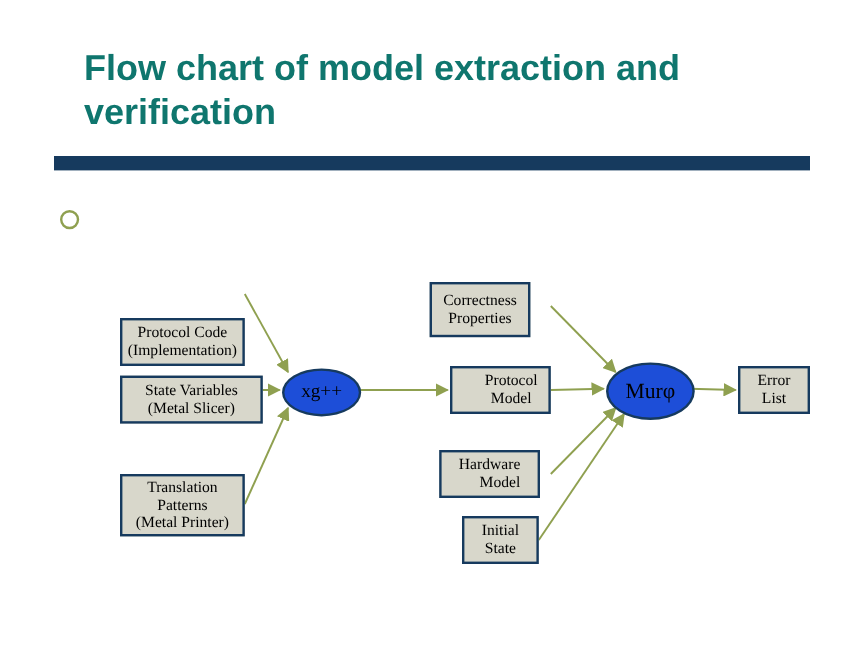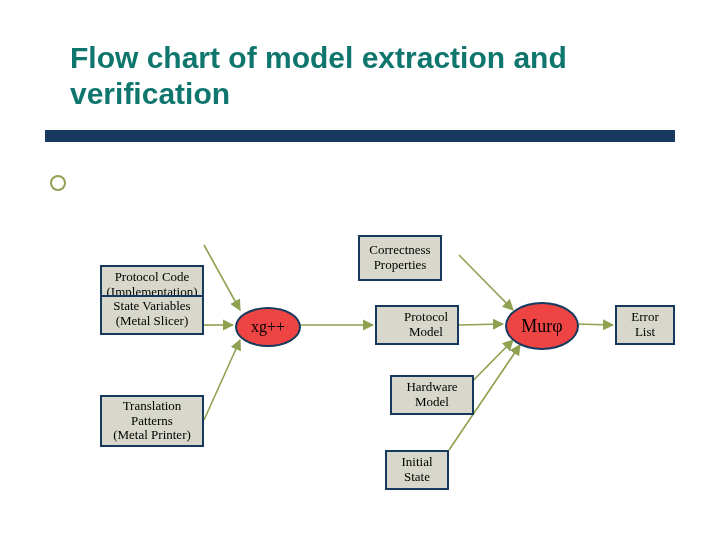--- a/index.html
+++ b/index.html
@@ -52,21 +52,21 @@
     box-sizing: border-box;
     line-height: 1.15;
     display: flex;
     align-items: center;
     justify-content: center;
     flex-direction: column;
   }
   .oval {
     position: absolute;
     border: 2px solid #163a5e;
-    background: #ef4444;
+    background: #1d4ed8;
     border-radius: 50%;
     text-align: center;
     font-family: "Times New Roman", serif;
     color: #000;
     display: flex;
     align-items: center;
     justify-content: center;
   }
   svg.arrows {
     position: absolute;
@@ -103,36 +103,36 @@
     <line x1="459" y1="395" x2="513" y2="340"></line>
     <line x1="449" y1="450" x2="520" y2="345"></line>
 
     <line x1="575" y1="324" x2="613" y2="325"></line>
   </g>
 </svg>
 
 <div class="box" id="n-protocol_code" style="left: 100px; top: 225px; width: 104px; height: 40px; margin-top: 40px;">
     <span>Protocol Code<br>(Implementation)</span>
   </div>
-<div class="box" id="n-state_vars" style="left: 100px; top: 295px; width: 104px; height: 40px; justify-content: flex-end;">
+<div class="box" id="n-state_vars" style="left: 100px; top: 313px; width: 119px; height: 40px;">
     <span>State Variables<br>(Metal Slicer)</span>
   </div>
 <div class="box" id="n-translation" style="left: 100px; top: 395px; width: 104px; height: 52px;">
     <span>Translation<br>Patterns<br>(Metal Printer)</span>
   </div>
 <div class="box" id="n-correctness" style="left: 358px; top: 235px; width: 84px; height: 46px;">
     <span>Correctness<br>Properties</span>
   </div>
 <div class="box" id="n-protocol_model" style="left: 375px; top: 305px; width: 84px; height: 40px; padding-left: 20px;">
     <span>Protocol<br>Model</span>
   </div>
-<div class="box" id="n-hardware_model" style="left: 390px; top: 375px; width: 84px; height: 40px;">
+<div class="box" id="n-hardware_model" style="left: 366px; top: 375px; width: 84px; height: 40px; text-align: right;">
     <span>Hardware<br>Model</span>
   </div>
-<div class="box" id="n-initial_state" style="left: 385px; top: 430px; width: 64px; height: 40px; margin-top: 20px;">
+<div class="box" id="n-initial_state" style="left: 385px; top: 430px; width: 64px; height: 40px;">
     <span>Initial<br>State</span>
   </div>
 <div class="box" id="n-error_list" style="left: 615px; top: 305px; width: 60px; height: 40px; text-align: center;">
     <span>Error<br>List</span>
   </div>
 <div class="oval" id="n-xgpp" style="left: 235px; top: 307px; width: 62px; height: 36px; font-size: 16px;">
     <span>xg++</span>
   </div>
 <div class="oval" id="n-mur" style="left: 505px; top: 302px; width: 70px; height: 44px; font-size: 18px;">
     <span>Murφ</span>

